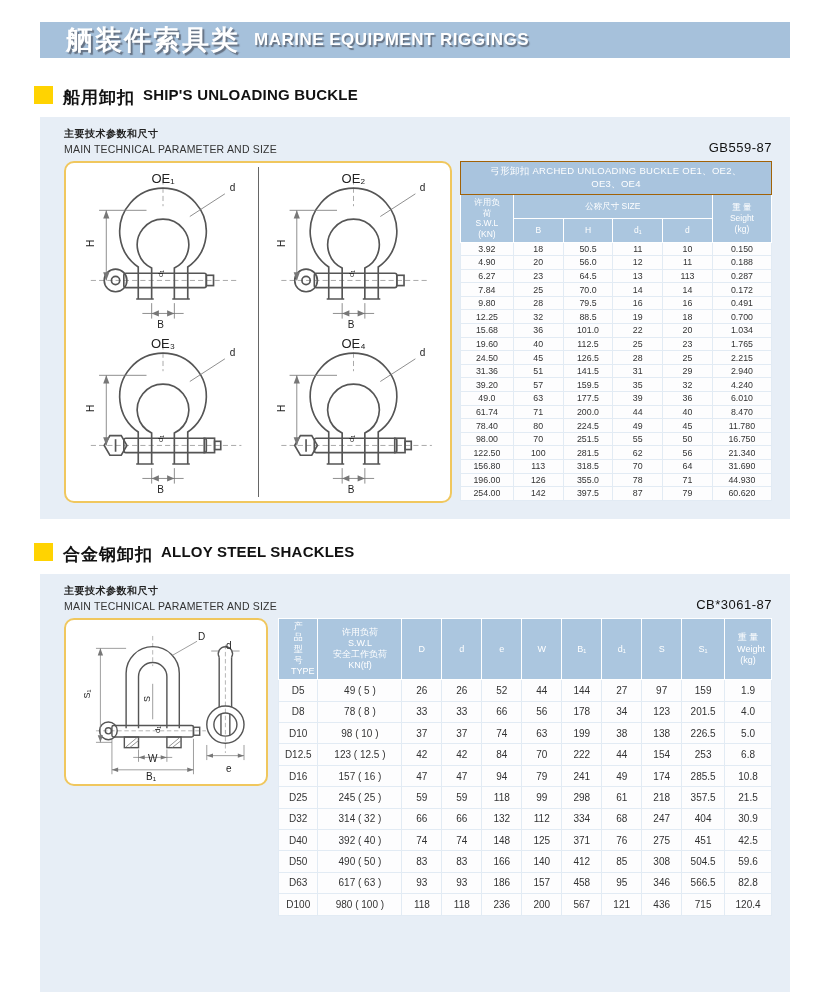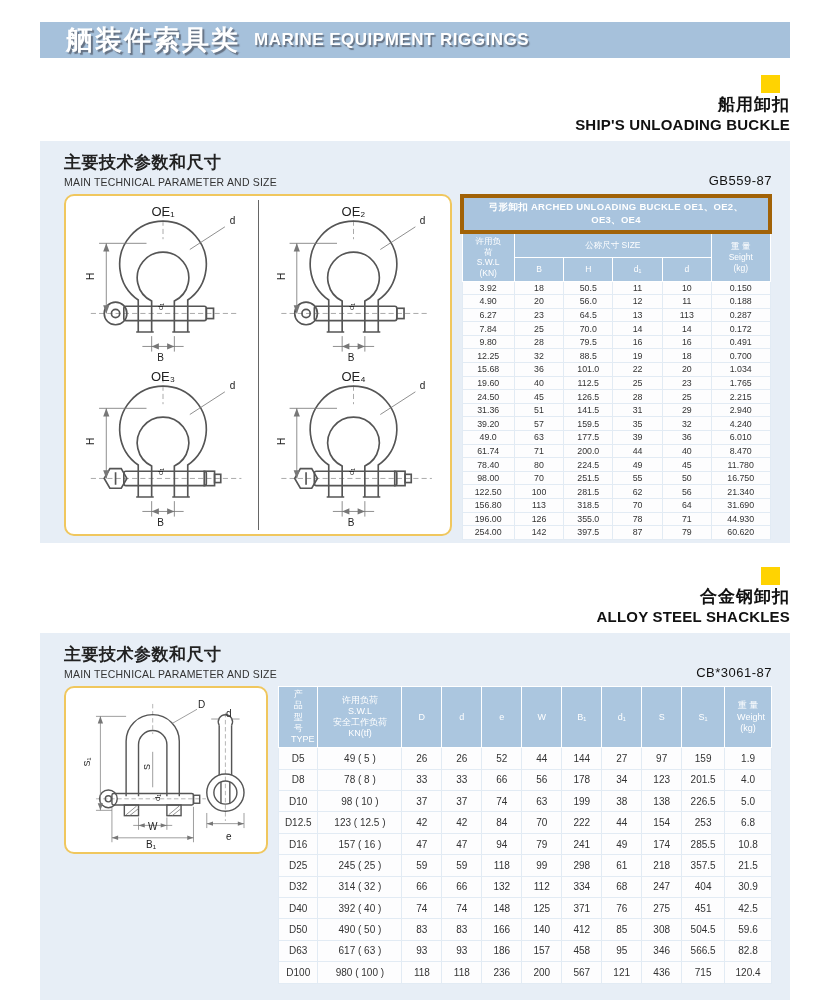--- a/index.html
+++ b/index.html
@@ -14,29 +14,29 @@
     display:flex;align-items:center;padding-left:26px;box-sizing:border-box;
   }
   .banner .zh{
     font-size:27px;font-weight:bold;color:#ffffff;letter-spacing:2px;
     text-shadow:2px 2px 1px rgba(90,100,115,.85);
   }
   .banner .en{
     font-size:17px;font-weight:bold;color:#ffffff;margin-left:14px;letter-spacing:.5px;
     text-shadow:1.5px 1.5px 1px rgba(90,100,115,.85);
   }
-  .sec-head{display:flex;align-items:flex-end;margin:17px 40px 8px 34px;flex-direction:column;}
+  .sec-head{display:flex;align-items:flex-start;margin:28px 40px 8px 34px;}
   .sec-head .bullet{width:19px;height:18px;background:#ffd301;margin-right:10px;flex:0 0 auto;}
   .sec-head .zh{font-size:17px;font-weight:bold;color:#111;letter-spacing:1px;}
   .sec-head .en{font-size:15px;font-weight:bold;color:#111;margin-left:8px;letter-spacing:.2px;}
   .panel{
     margin:0 40px;background:#e7eef6;padding:10px 18px 14px 24px;box-sizing:border-box;
   }
   .meta-row{display:flex;justify-content:space-between;align-items:flex-end;margin-bottom:6px;}
-  .note .zh{font-size:17px;font-weight:bold;color:#222;letter-spacing:.5px;}
+  .note .zh{font-size:10px;font-weight:bold;color:#222;letter-spacing:.5px;}
   .note .en{font-size:10.5px;color:#333;margin-top:2px;letter-spacing:.2px;}
   .std{font-size:13px;color:#111;letter-spacing:.5px;}
   .content-row{display:flex;align-items:flex-start;}
 
   
   .dbox{
     background:#ffffff;border:2px solid #f0c75e;border-radius:10px;box-sizing:border-box;
   }
   .dbox1{width:388px;height:342px;margin-right:8px;flex:0 0 auto;
     display:grid;grid-template-columns:1fr 1fr;grid-template-rows:1fr 1fr;padding:4px 2px;}
@@ -45,22 +45,22 @@
   .dcap{position:absolute;top:4px;left:0;right:0;text-align:center;font-size:13px;color:#222;}
   .dimlab{position:absolute;font-size:10px;color:#222;}
   .rot{transform:rotate(-90deg);}
   .dcell svg,.dbox2 svg{position:absolute;left:0;top:0;width:100%;height:100%;}
   .dbox2{width:204px;height:168px;margin-right:10px;flex:0 0 auto;position:relative;}
 
   
   table{border-collapse:collapse;width:100%;table-layout:fixed;}
   th,td{box-sizing:border-box;}
   .ttitle{
-    background:#a9c4de;color:#ffffff;font-size:9.5px;font-weight:bold;
-    text-align:center;padding:3px 16px;border:4px solid #a16207;letter-spacing:.3px;
+    background:#a9c4de;color:#ffffff;font-size:9.5px;font-weight:normal;
+    text-align:center;padding:3px 16px;border:1px solid #a16207;letter-spacing:.3px;
   }
   th.hc{
     background:#abc6df;color:#ffffff;font-weight:normal;text-align:center;
     border:1px solid #ffffff;white-space:pre-line;line-height:1.25;padding:2px 12px;
   }
   .t1 th.hc{font-size:8.5px;}
   .t1 td{
     background:#fdfdfe;border:1px solid #e2ebf4;text-align:center;
     font-size:8.8px;color:#333;height:13.6px;padding:0;
   }

